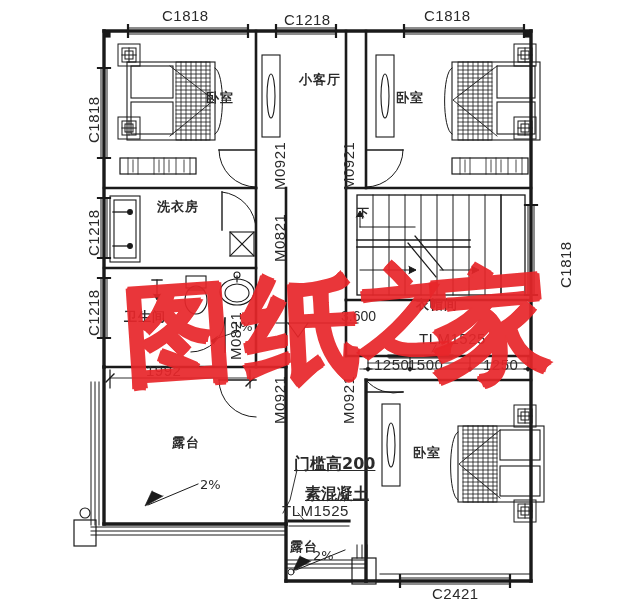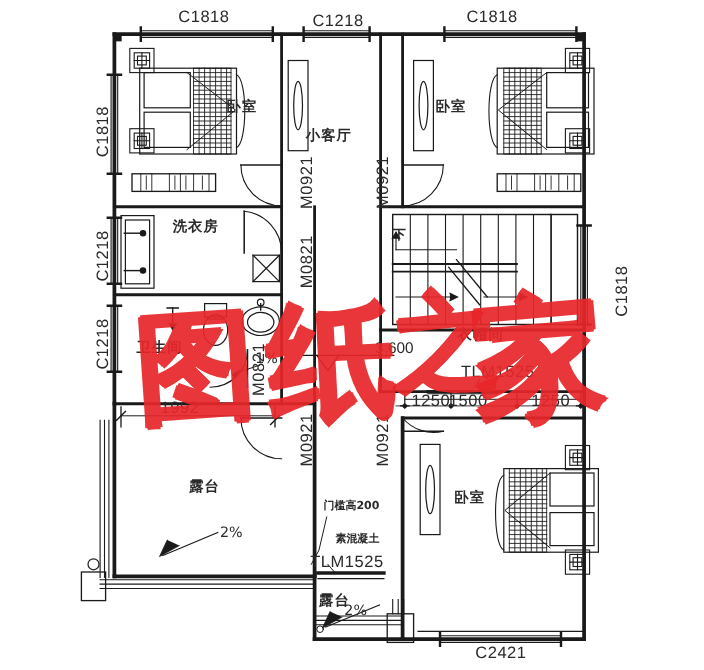--- a/index.html
+++ b/index.html
@@ -13,21 +13,21 @@
     position:absolute;
     font-family:"Liberation Sans", sans-serif;
     color:#2a2a2a;
     white-space:nowrap;
     line-height:1;
     user-select:none;
   }
   .dim{font-size:15px;letter-spacing:0.5px;}
   .dim-v{font-size:15px;letter-spacing:0.5px;transform-origin:0 0;transform:rotate(-90deg);}
   .room{font-size:13px;letter-spacing:1px;font-family:"DejaVu Sans", sans-serif;font-weight:600;}
-  .note{font-size:10px;font-family:"DejaVu Sans", sans-serif;font-weight:600;}
+  .note{font-size:16px;font-family:"DejaVu Sans", sans-serif;font-weight:600;text-decoration:underline;}
   .elev{font-size:14px;margin-left:29px;}
   .pct{font-size:13px;font-family:"DejaVu Sans", sans-serif;}
   .arrowlbl{font-size:12px;font-family:"DejaVu Sans", sans-serif;font-weight:700;}
   #watermark{
     position:absolute;left:0;top:0;width:640px;height:609px;
     pointer-events:none;
   }
   .wm-char{
     position:absolute;
     font-family:"DejaVu Sans", sans-serif;
@@ -405,21 +405,21 @@
 <div class="lbl dim" style="left:432px;top:586px;">C2421</div>
 
 <div class="lbl dim-v" style="left:272px;top:190px;">M0921</div>
 <div class="lbl dim-v" style="left:341px;top:190px;">M0921</div>
 <div class="lbl dim-v" style="left:272px;top:262px;">M0821</div>
 <div class="lbl dim-v" style="left:228px;top:360px;">M0821</div>
 <div class="lbl dim-v" style="left:272px;top:424px;">M0921</div>
 <div class="lbl dim-v" style="left:341px;top:424px;">M0921</div>
 
 <div class="lbl room" style="left:206px;top:91px;">卧室</div>
-<div class="lbl room" style="left:278px;top:73px;margin-top:44px;">小客厅</div>
+<div class="lbl room" style="left:299px;top:73px;">小客厅</div>
 <div class="lbl room" style="left:396px;top:91px;">卧室</div>
 <div class="lbl room" style="left:157px;top:200px;">洗衣房</div>
 <div class="lbl room" style="left:124px;top:310px;">卫生间</div>
 <div class="lbl room" style="left:416px;top:298px;">衣帽间</div>
 <div class="lbl room" style="left:172px;top:436px;">露台</div>
 <div class="lbl room" style="left:290px;top:540px;">露台</div>
 <div class="lbl room" style="left:413px;top:446px;">卧室</div>
 
 <div class="lbl arrowlbl" style="left:357px;top:207px;">下</div>
 <div class="lbl note" style="left:294px;top:456px;">门槛高200</div>

